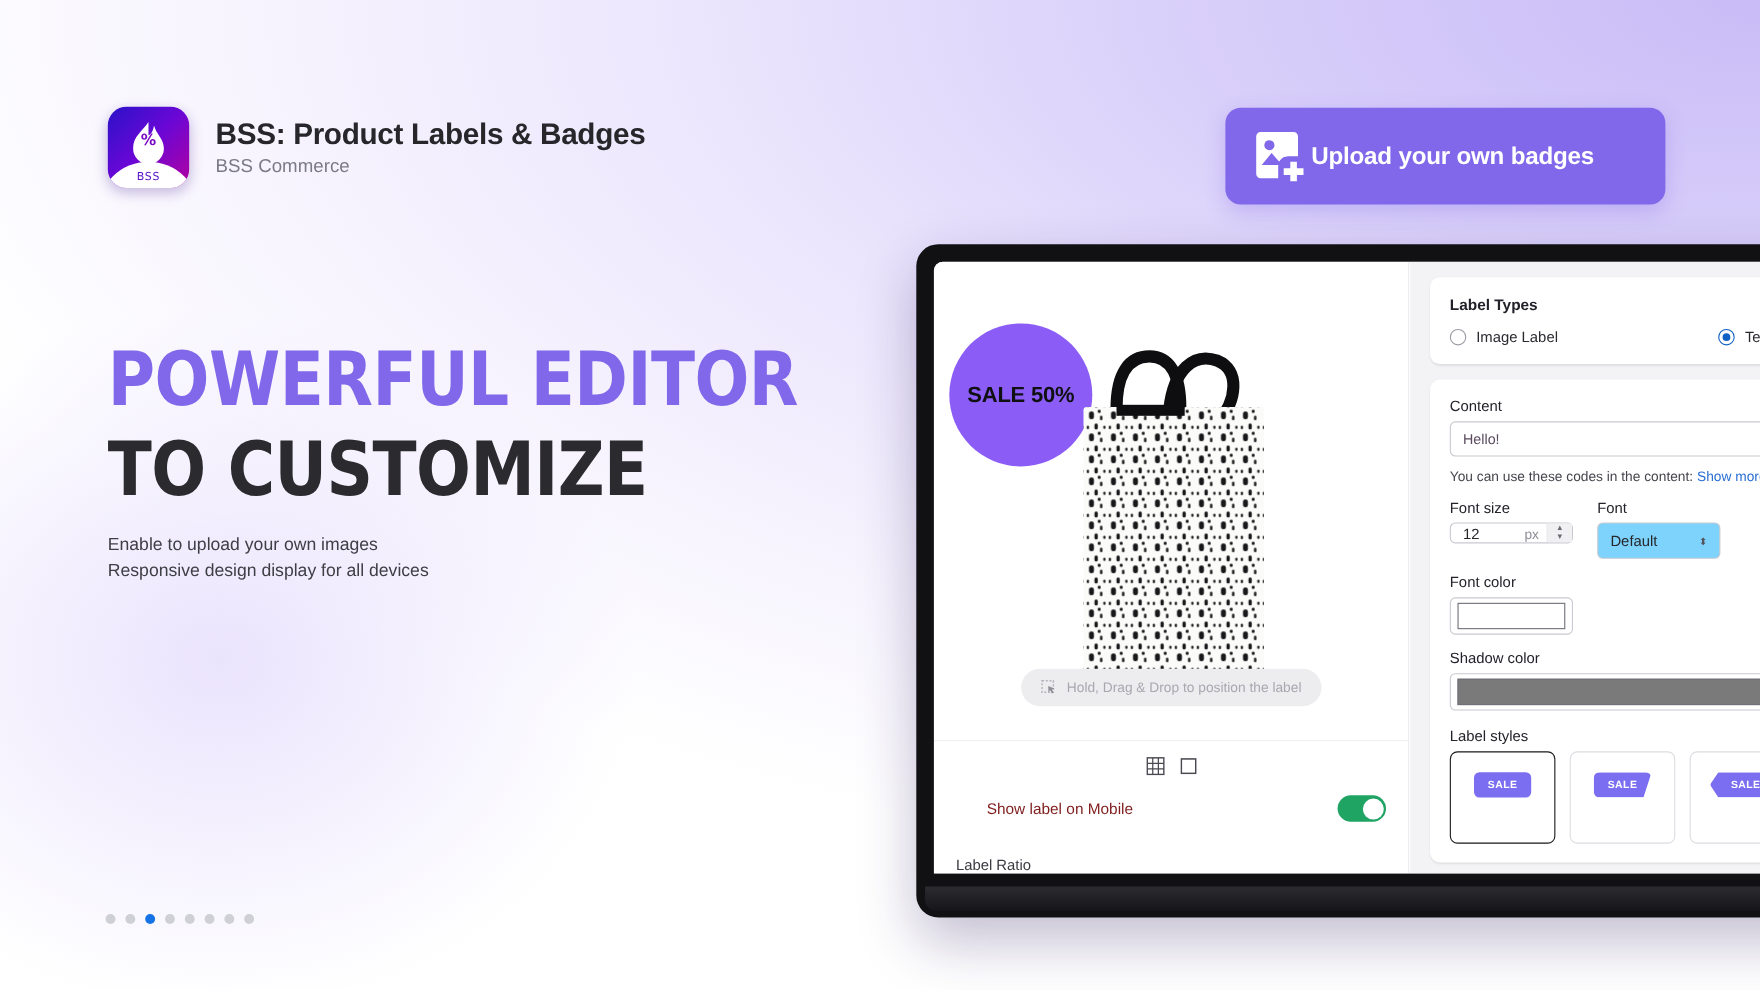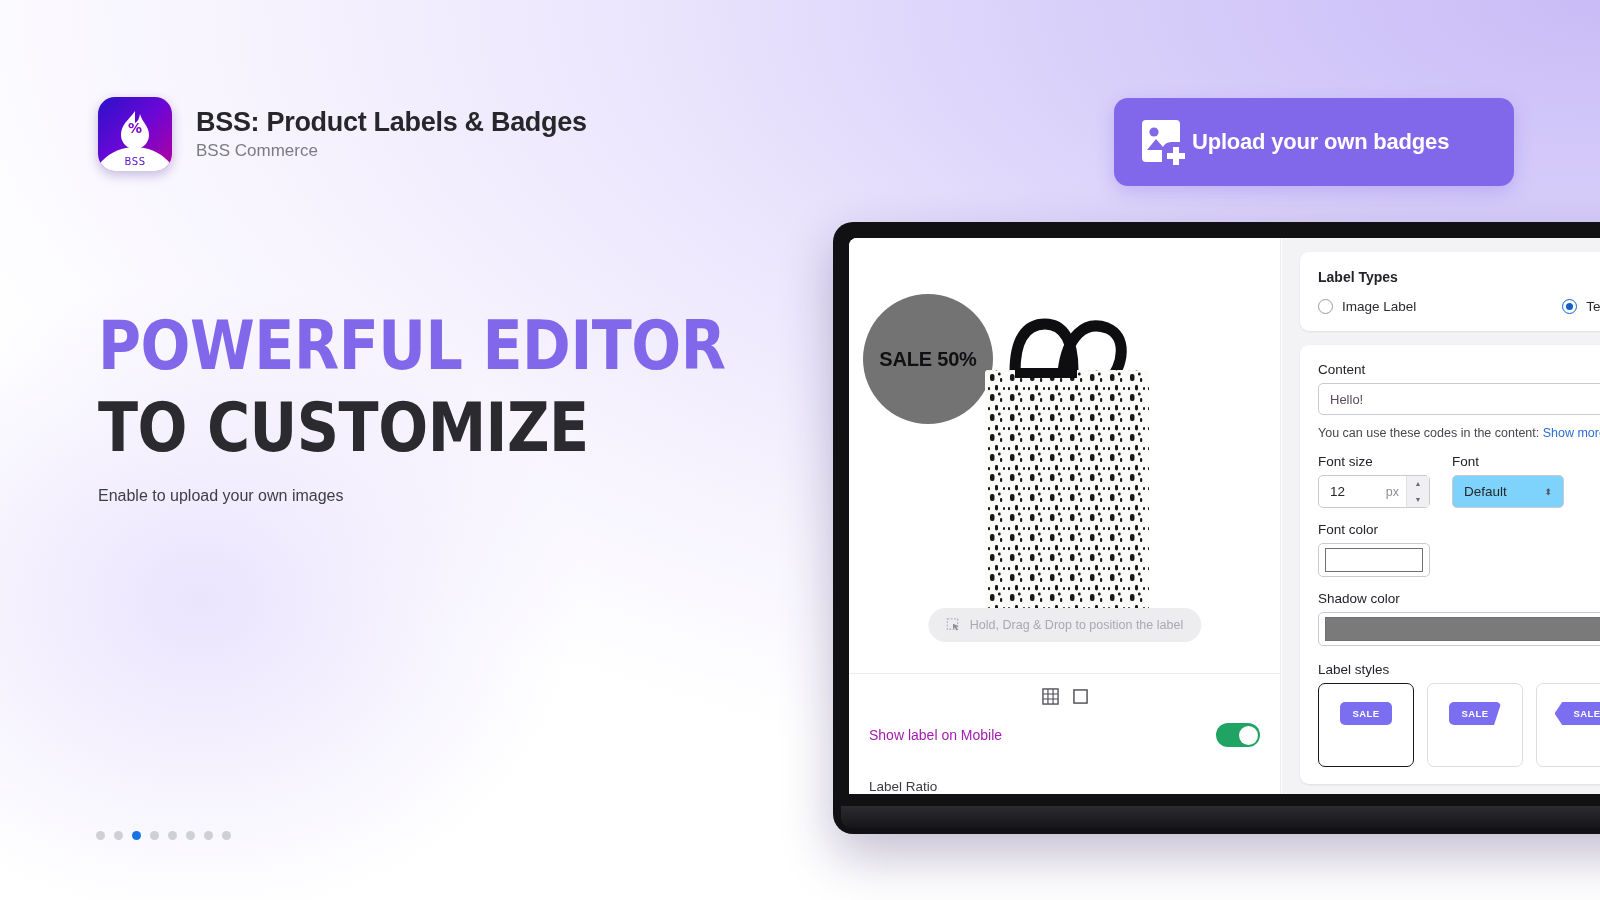--- a/index.html
+++ b/index.html
@@ -110,21 +110,21 @@
   .drag-pill{
     position:absolute;left:50%;transform:translateX(-50%);bottom:32px;
     background:#ededf0;border-radius:20px;height:34px;display:flex;align-items:center;
     gap:9px;padding:0 18px;color:#a8a8b0;font-size:12.5px;white-space:nowrap;cursor:grab;
   }
   .canvas-divider{position:absolute;left:0;right:0;bottom:0;height:1px;background:#ececf0;}
 
   .below{padding:14px 20px 0 20px;}
   .view-icons{display:flex;justify-content:center;gap:14px;align-items:center;margin-bottom:12px;}
   .row-toggle{display:flex;align-items:center;justify-content:space-between;height:36px;}
-  .row-toggle .lbl{font-size:14px;color:#a21caf;}
+  .row-toggle .lbl{font-size:14px;color:#7f1d1d;margin-left:28px;}
   .toggle{width:44px;height:24px;border-radius:14px;background:#1fa463;position:relative;cursor:pointer;}
   .toggle .knob{position:absolute;top:2.5px;right:2.5px;width:19px;height:19px;border-radius:50%;background:#fff;}
   .label-ratio{margin-top:26px;font-size:13.5px;color:#3a3a41;}
 
   
   .settings{
     position:absolute;left:433px;top:0;right:0;height:100%;
     background:#f3f3f5;box-sizing:border-box;padding:14px 0 0 18px;overflow:hidden;
   }
   .card{background:#fff;border-radius:9px;box-shadow:0 1px 2px rgba(20,20,40,.09);
@@ -138,21 +138,21 @@
   .radio.sel .ring:after{content:"";width:7px;height:7px;border-radius:50%;background:#1161c4;}
   .radio .t{font-size:13.5px;color:#2a2a31;white-space:nowrap;}
 
   .fld-lbl{font-size:13.5px;color:#22222a;margin-bottom:6px;font-weight:500;}
   .input{height:32px;border:1px solid #c9c9d1;border-radius:5px;background:#fff;
          display:flex;align-items:center;padding:0 11px;box-sizing:border-box;font-size:13px;color:#5a4a5e;}
   .hint{font-size:12.5px;color:#46464e;margin:11px 0 14px 0;white-space:nowrap;}
   .hint a{color:#2a6fd4;text-decoration:none;cursor:pointer;}
   .grid2{display:flex;gap:22px;margin-bottom:14px;}
   .grid2 > div{width:112px;}
-  .stepper{height:33px;border:1px solid #c9c9d1;border-radius:5px;display:flex;align-items:center;
+  .stepper{height:19px;border:1px solid #c9c9d1;border-radius:5px;display:flex;align-items:flex-end;
            padding:0 0 0 11px;box-sizing:border-box;background:#fff;}
   .stepper .v{font-size:13.5px;color:#26262b;flex:1;}
   .stepper .u{font-size:12.5px;color:#8d8d96;margin-right:7px;}
   .stepper .arrows{width:22px;height:100%;display:flex;flex-direction:column;border-left:1px solid #e2e2e8;}
   .stepper .arrows div{flex:1;display:flex;align-items:center;justify-content:center;background:#f0f0f3;
                        font-size:7px;color:#6b6b74;cursor:pointer;}
   .select{height:33px;border:1px solid #c9c9d1;border-radius:5px;background:#7dd3fc;display:flex;
           align-items:center;justify-content:space-between;padding:0 11px;box-sizing:border-box;
           font-size:13.5px;color:#26262b;cursor:pointer;}
   .swatch-box{height:34px;border:1px solid #c9c9d1;border-radius:5px;background:#fff;
@@ -199,40 +199,41 @@
     </svg>
     <span class="lbl">Upload your own badges</span>
   </button>
 
   <div class="headline">
     <span class="l1">POWERFUL EDITOR</span>
     <span class="l2">TO CUSTOMIZE</span>
   </div>
   <div class="sub">
     <div>Enable to upload your own images</div>
+    <div>Responsive design display for all devices</div>
   </div>
 
   <div class="dots">
     <span class="dot"></span>
     <span class="dot"></span>
     <span class="dot active"></span>
     <span class="dot"></span>
     <span class="dot"></span>
     <span class="dot"></span>
     <span class="dot"></span>
     <span class="dot"></span>
   </div>
 
   <div class="laptop">
     <div class="laptop-screen">
 
       <div class="preview">
 
         <div class="canvas">
-          <div class="badge-circle" style="background: #737373;">SALE 50%</div>
+          <div class="badge-circle" style="background: #8b5cf6;">SALE 50%</div>
 
           <svg class="tote" viewBox="0 0 200 310">
             <defs>
               <pattern id="specks" width="20" height="20" patternUnits="userSpaceOnUse">
                 <rect x="3" y="2" width="4.5" height="7" rx="2" fill="#18181a"></rect>
                 <rect x="13" y="6" width="2.2" height="4" rx="1" fill="#18181a"></rect>
                 <rect x="8" y="13" width="3" height="5.5" rx="1.4" fill="#18181a"></rect>
                 <rect x="16" y="15" width="2" height="3" rx="1" fill="#18181a"></rect>
                 <rect x="1" y="15" width="2" height="3.2" rx="1" fill="#18181a"></rect>
                 <rect x="11" y="0.5" width="2.6" height="3" rx="1.2" fill="#18181a"></rect>

